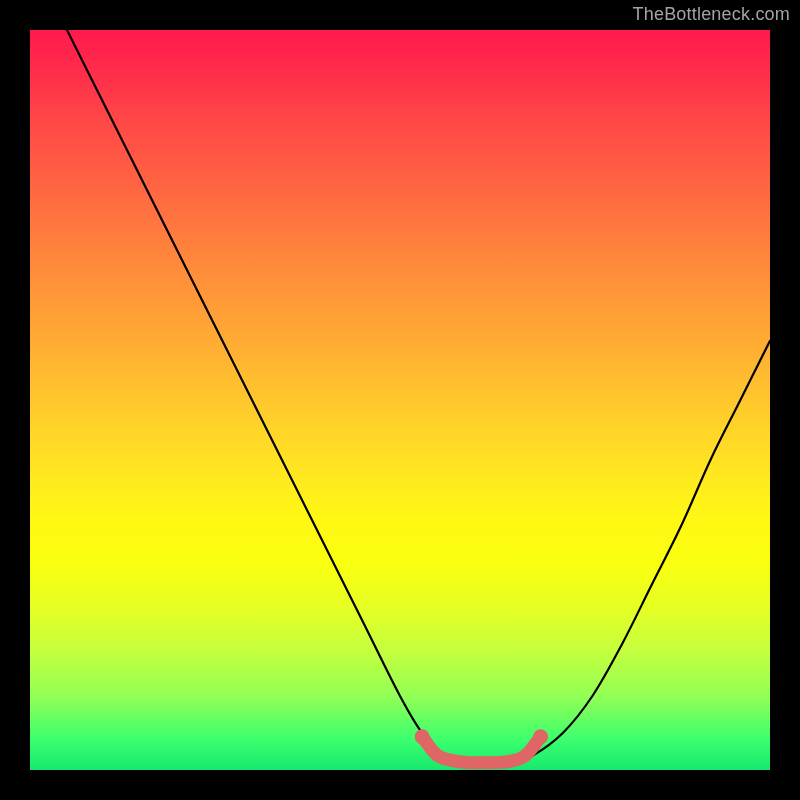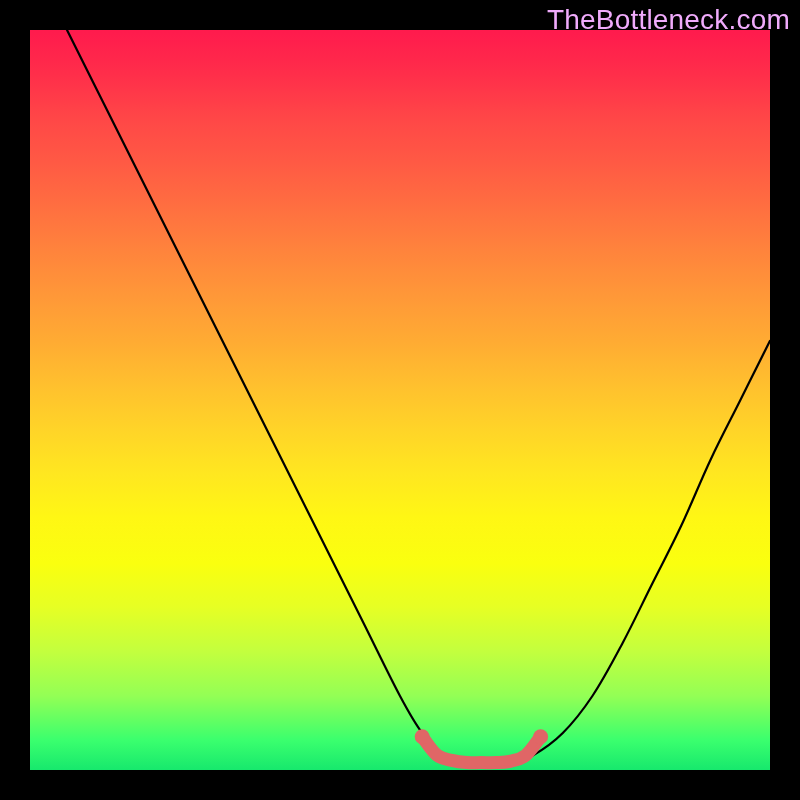--- a/index.html
+++ b/index.html
@@ -40,22 +40,22 @@
       #e6ff24 78%,
       #c3ff3e 84%,
       #93ff55 90%,
       #3aff6e 96%,
       #17e86d 100%);
   }
   .watermark {
     position: absolute;
     top: 4px;
     right: 10px;
-    color: #f0abfc;
-    font-size: 28px;
+    color: #a3a3a3;
+    font-size: 18px;
     letter-spacing: 0.2px;
     user-select: none;
   }
   svg.curve {
     position: absolute;
     left: 30px;
     top: 30px;
     width: 740px;
     height: 740px;
     overflow: visible;

